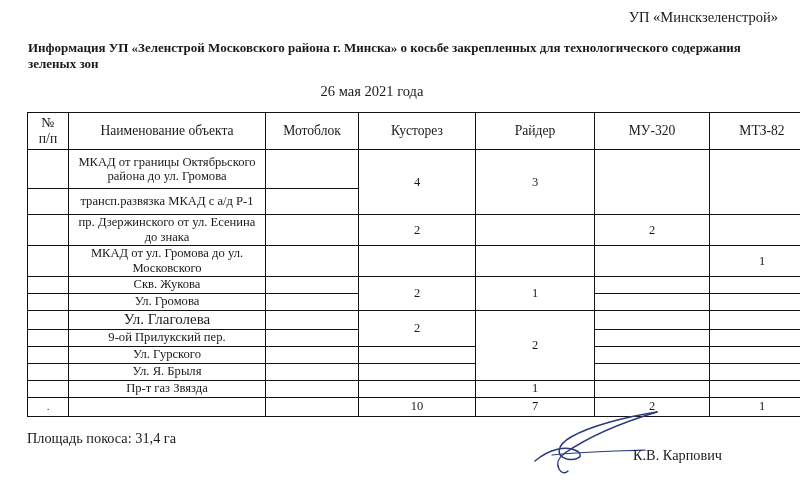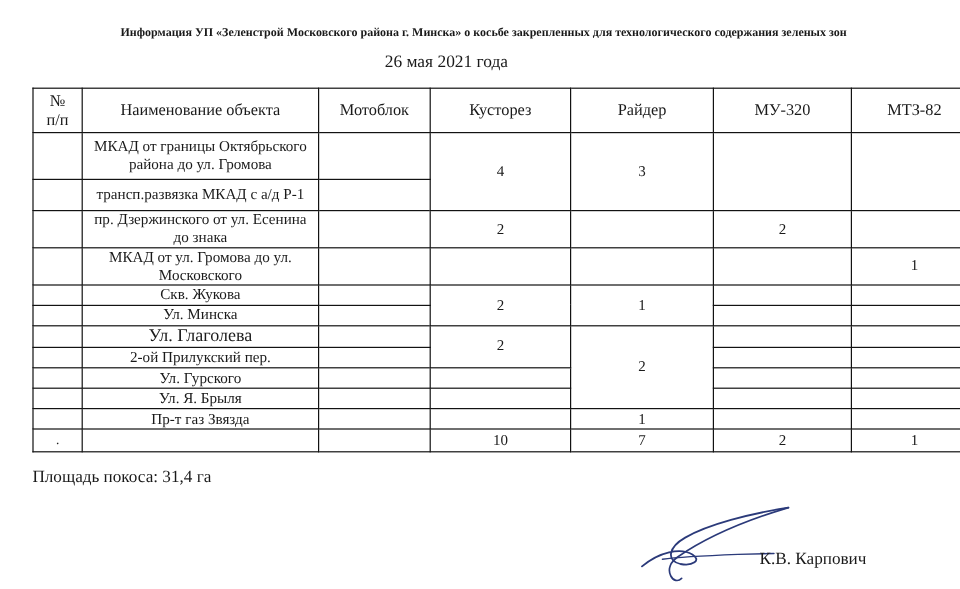--- a/index.html
+++ b/index.html
@@ -28,24 +28,24 @@
     text-align: right;
     padding: 8px 22px 0 0;
     line-height: 1.28;
     font-size: 14.5px;
   }
   .letterhead div { white-space: nowrap; }
 
   
   .doc-title {
     margin: 13px 22px 0 28px;
-    font-size: 10px;
+    font-size: 13px;
     font-weight: bold;
     line-height: 1.3;
-    text-align: center;
+    text-align: left;
   }
   .doc-date {
     margin: 10px 0 0 0;
     text-align: center;
     font-size: 14.5px;
     padding-right: 56px;
   }
 
   
   .table-wrap {
@@ -96,21 +96,21 @@
     margin: 11px 0 0 27px;
     font-size: 14.3px;
     line-height: 1.42;
   }
   .footer div { white-space: nowrap; }
 
   
   .sig-block {
     position: absolute;
     left: 515px;
-    top: 420px;
+    top: 409px;
     width: 285px;
     height: 53px;
   }
   .sig-svg {
     position: absolute;
     left: 0; top: 0;
   }
   .sig-name {
     position: absolute;
     left: 118px;
@@ -118,20 +118,21 @@
     font-size: 14.3px;
     white-space: nowrap;
   }
 </style>
 </head>
 <body>
 
 <div class="page">
 
   <div class="letterhead">
+    <div>УП «Минскзеленстрой»</div>
   </div>
 
   <div class="doc-title">Информация УП «Зеленстрой Московского района г. Минска» о косьбе закрепленных для технологического содержания зеленых зон</div>
 
   <div class="doc-date">26 мая 2021 года</div>
 
   <div class="table-wrap">
     <table class="grid">
       <thead>
         <tr>
@@ -190,39 +191,39 @@
           <td class="name-cell">Скв. Жукова</td>
           <td></td>
           <td class="num-cell" rowspan="2">2</td>
           <td class="num-cell" rowspan="2">1</td>
           <td></td>
           <td></td>
         </tr>
 
         <tr class="r-short">
           <td class="num-cell"></td>
-          <td class="name-cell">Ул. Минска</td>
+          <td class="name-cell">Ул. Громова</td>
           <td></td>
           <td></td>
           <td></td>
         </tr>
 
         <tr class="r-short">
           <td class="num-cell"></td>
           <td class="name-cell big-name">Ул. Глаголева</td>
           <td></td>
           <td class="num-cell" rowspan="2">2</td>
           <td class="num-cell" rowspan="4">2</td>
           <td></td>
           <td></td>
         </tr>
 
         <tr class="r-short">
           <td class="num-cell"></td>
-          <td class="name-cell">2-ой Прилукский пер.</td>
+          <td class="name-cell">9-ой Прилукский пер.</td>
           <td></td>
           <td></td>
           <td></td>
         </tr>
 
         <tr class="r-short">
           <td class="num-cell"></td>
           <td class="name-cell">Ул. Гурского</td>
           <td></td>
           <td></td>

